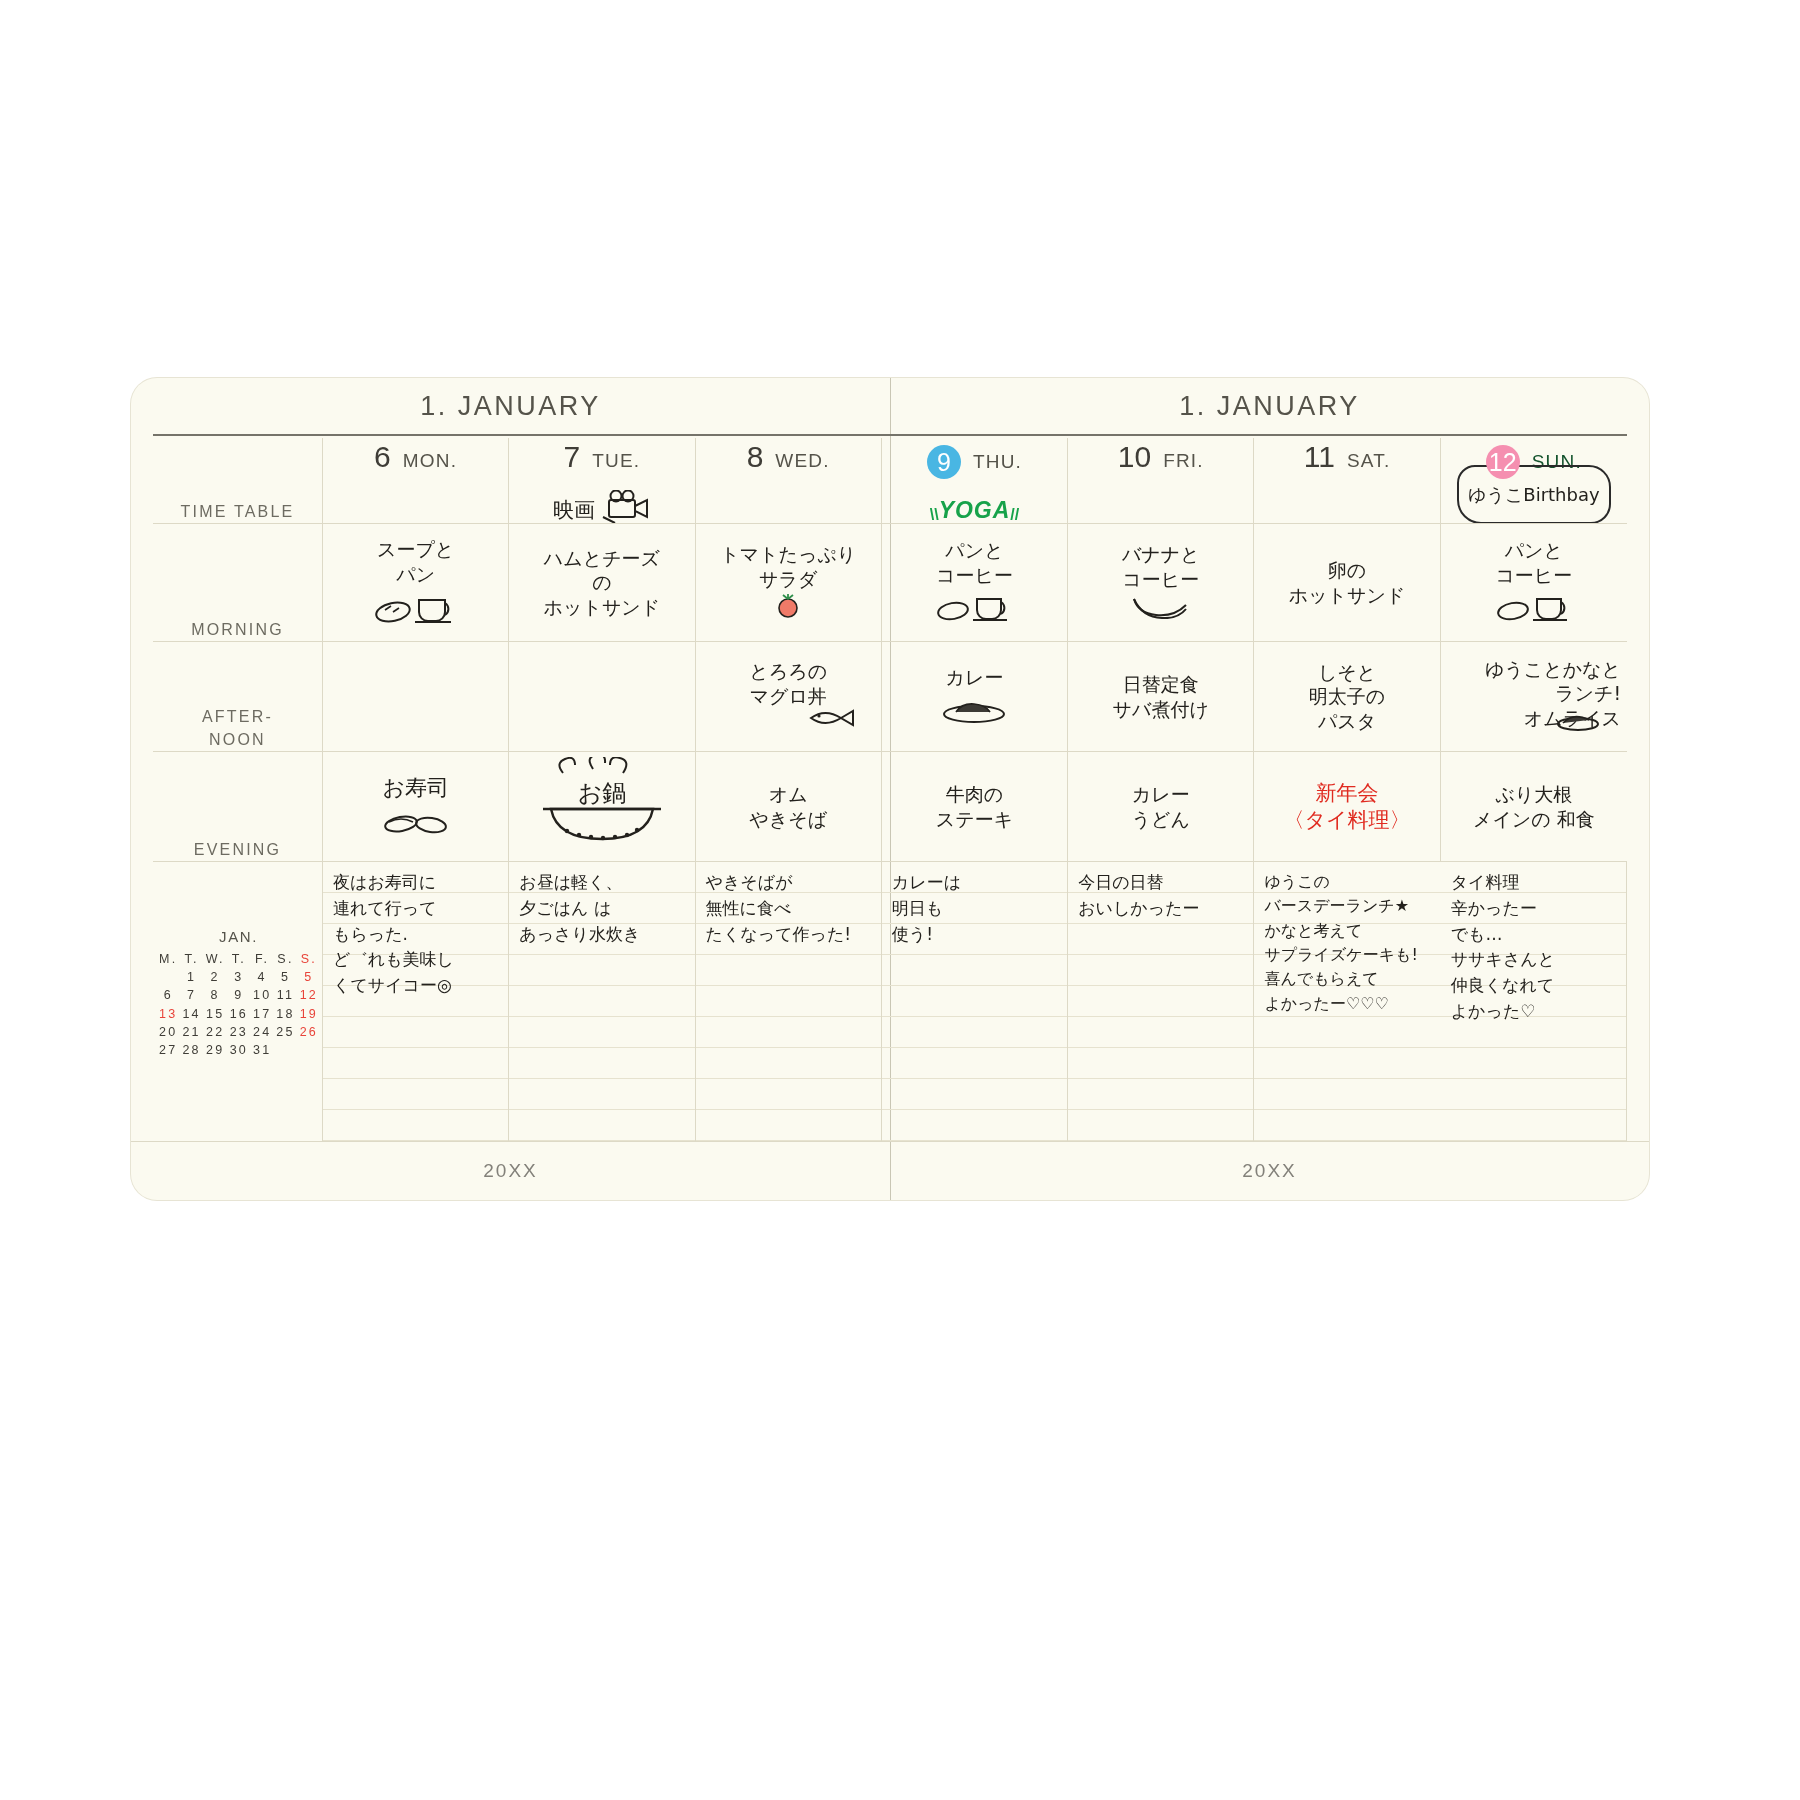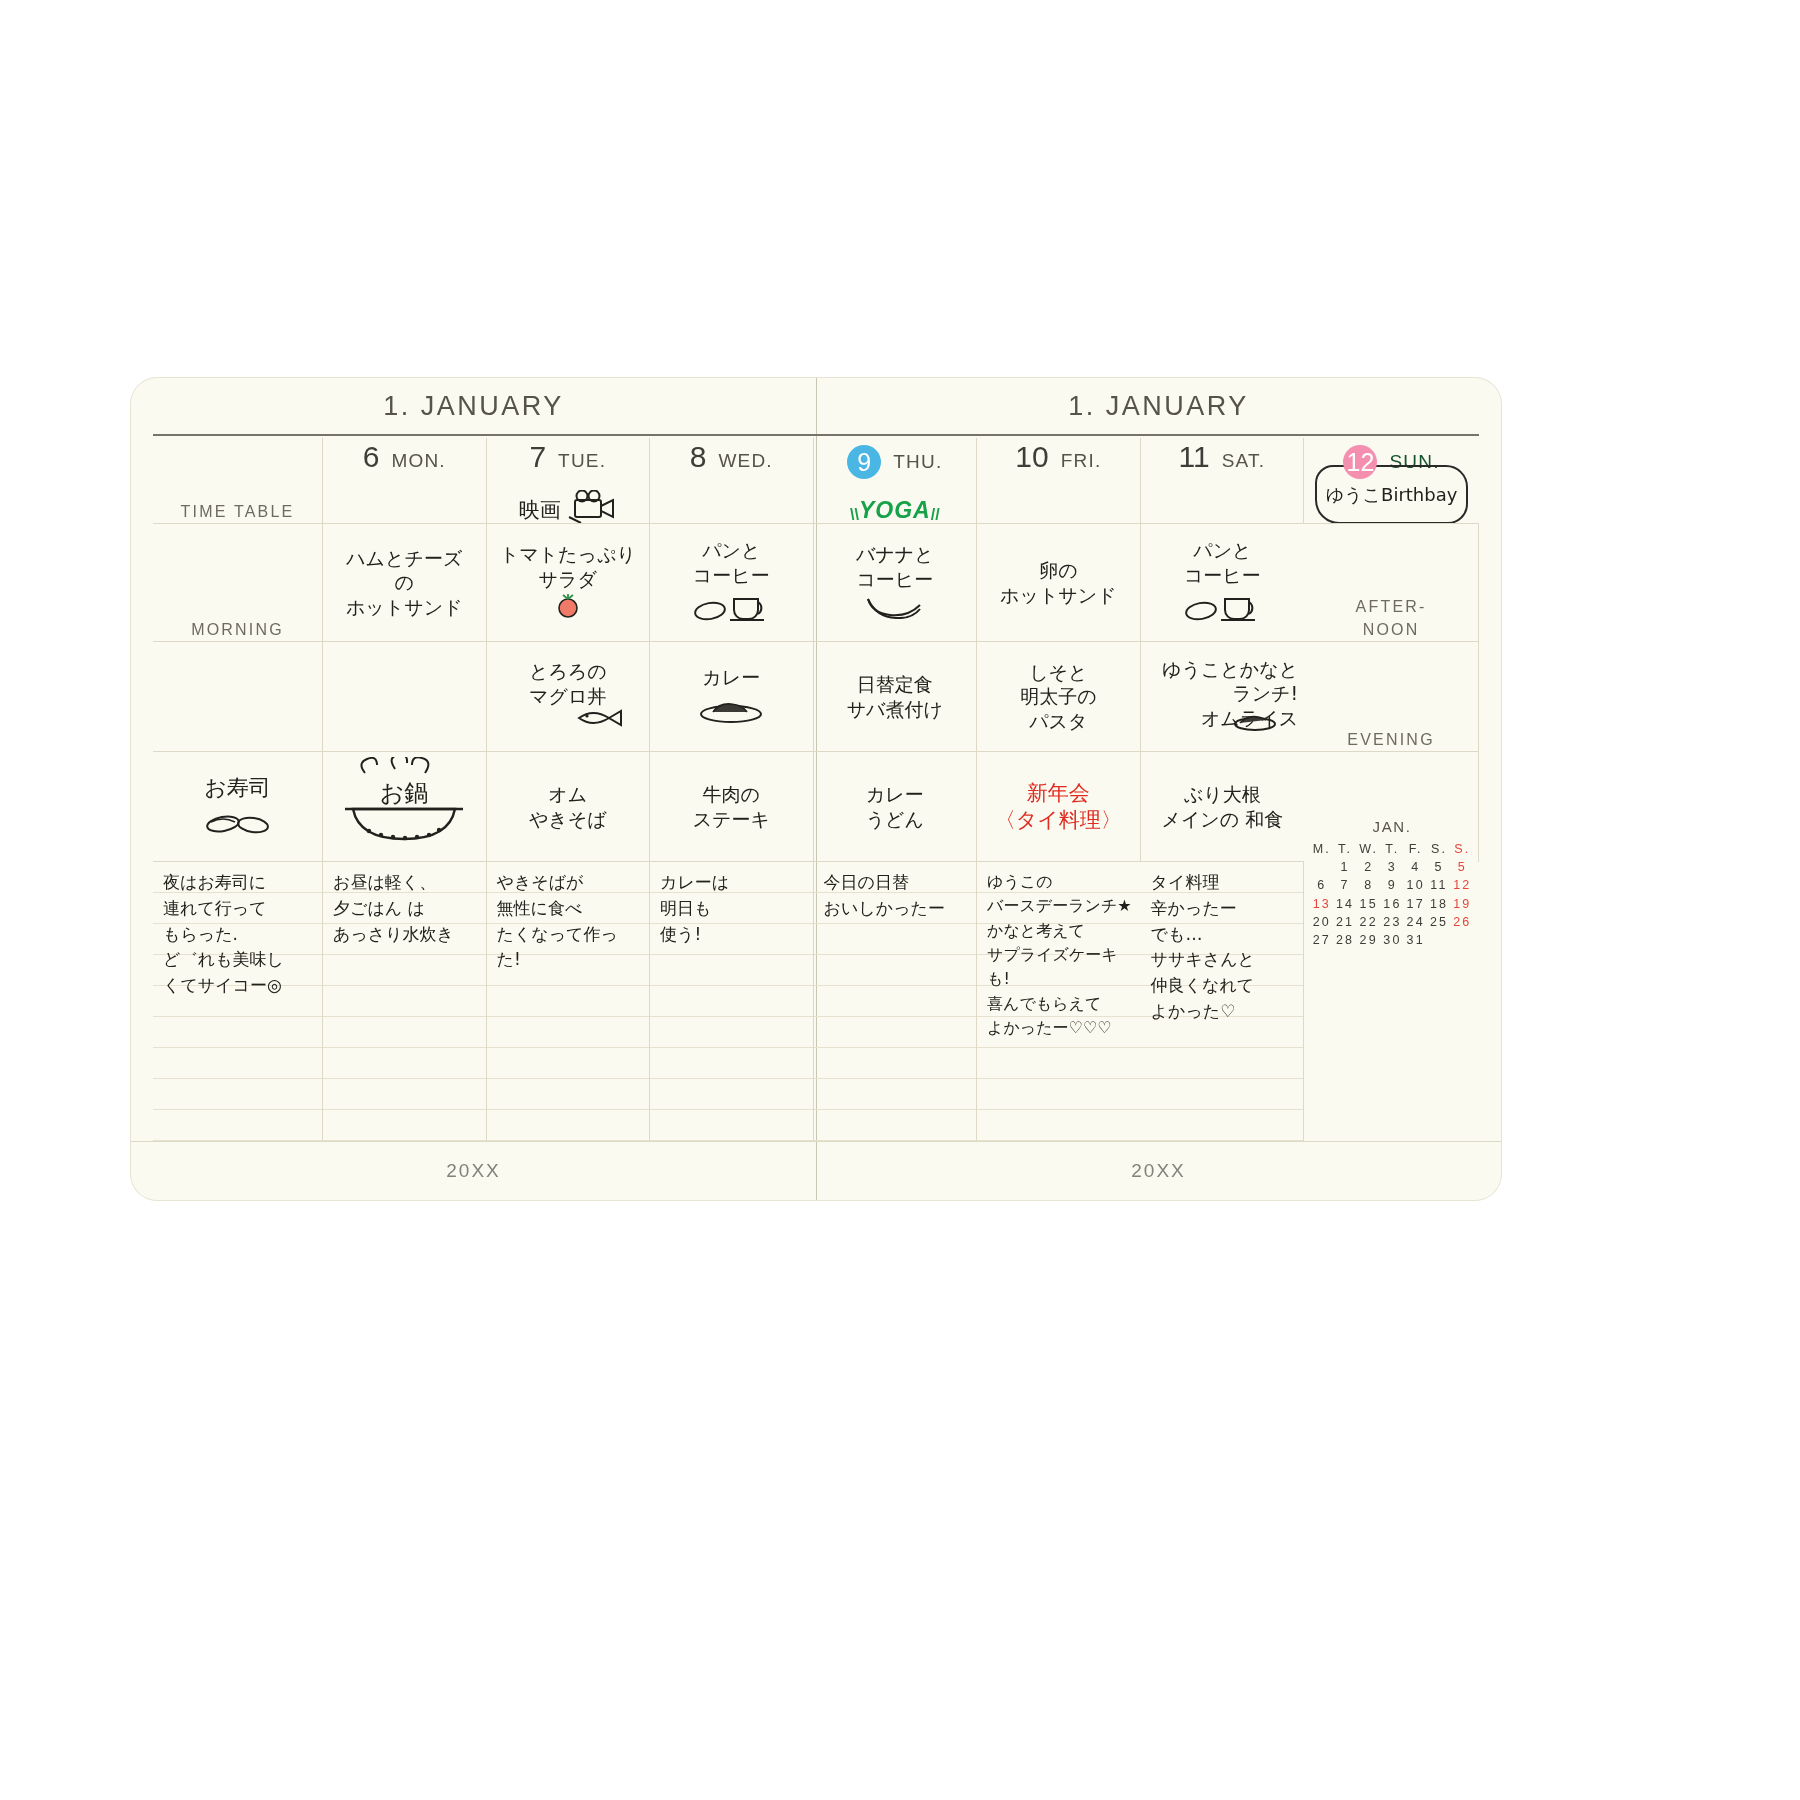--- a/index.html
+++ b/index.html
@@ -10,21 +10,21 @@
     height: 1800px;
     overflow: hidden;
   }
   body {
     font-family: "Liberation Sans", sans-serif;
   }
   .planner {
     position: absolute;
     left: 131px;
     top: 378px;
-    width: 1370px;
+    width: 1518px;
     height: 822px;
     background: #fbfaf0;
     border-radius: 26px;
     box-shadow: 0 0 0 1px #e7e4d4;
     overflow: hidden;
   }
   
   .spine {
     position: absolute;
     left: 50%;
@@ -310,20 +310,35 @@
       </div>
       <div class="tt-content">
         <span class="bday hw" style="padding:16px 9px;font-size:18px">ゆうこBirthbay</span>
       </div>
     </div>
 
     <div class="row-label">
       <span>MORNING</span>
     </div>
 
+    <div class="cell">
+      <div class="cellwrap">
+        <div class="hw" style="white-space:pre-line">スープと
+パン</div>
+        <div style="text-align:center;margin-top:4px">
+          <svg width="86" height="34" viewBox="0 0 86 34">
+            <ellipse cx="20" cy="22" rx="17" ry="9" fill="none" stroke="#23211d" stroke-width="2" transform="rotate(-12 20 22)"></ellipse>
+            <path d="M12 20 L18 16 M20 22 L26 18" stroke="#23211d" stroke-width="1.6"></path>
+            <path d="M46 10 h26 v12 a9 9 0 0 1 -9 9 h-8 a9 9 0 0 1 -9 -9 z" fill="none" stroke="#23211d" stroke-width="2"></path>
+            <path d="M72 13 a7 7 0 0 1 0 12" fill="none" stroke="#23211d" stroke-width="2"></path>
+            <line x1="42" y1="32" x2="78" y2="32" stroke="#23211d" stroke-width="2"></line>
+          </svg>
+        </div>
+      </div>
+    </div>
 
     <div class="cell">
       <div class="cellwrap">
         <div class="hw" style="white-space:pre-line">ハムとチーズ
 の
 ホットサンド</div>
       </div>
     </div>
 
     <div class="cell">

